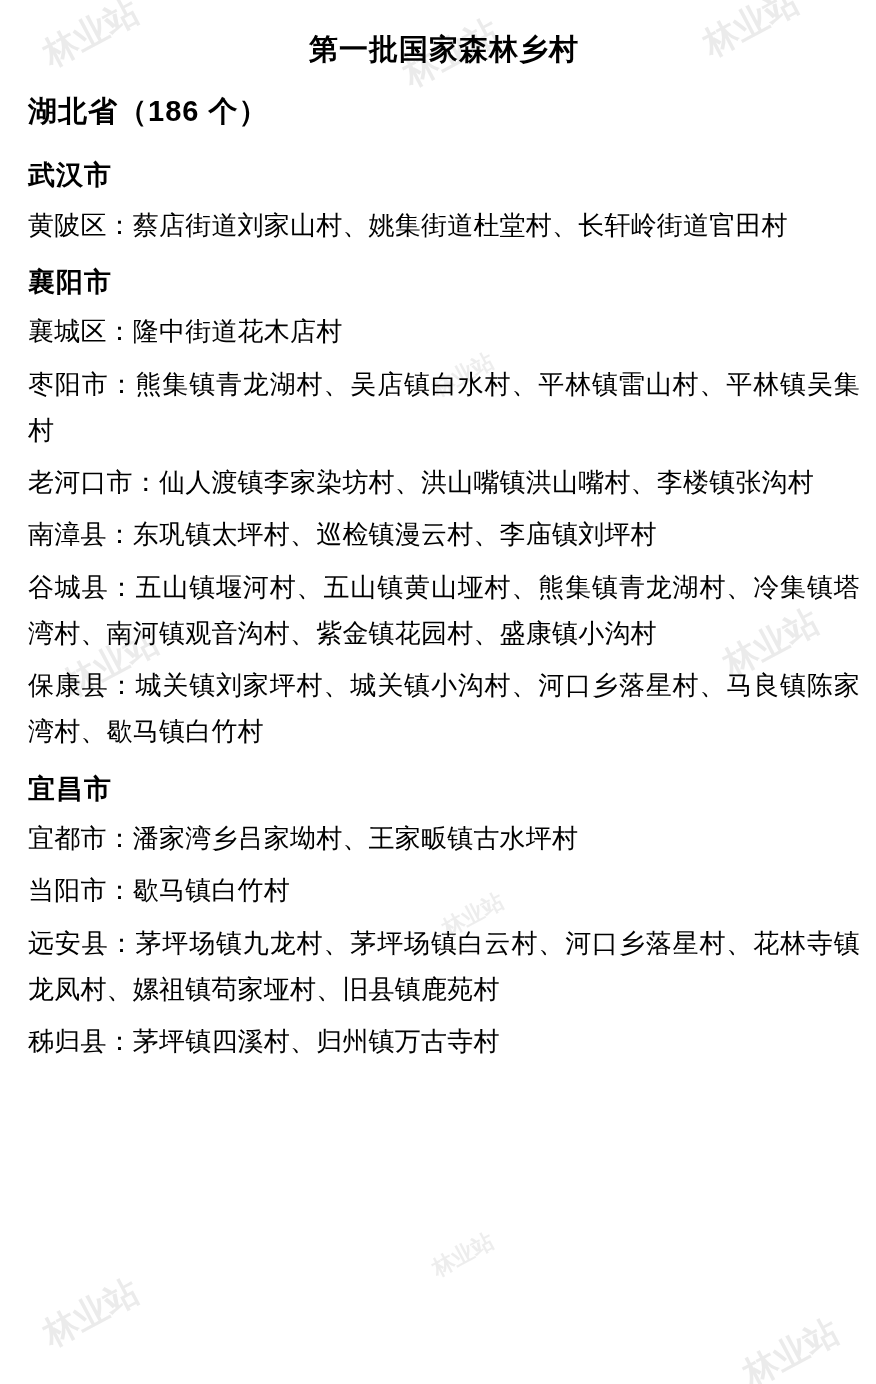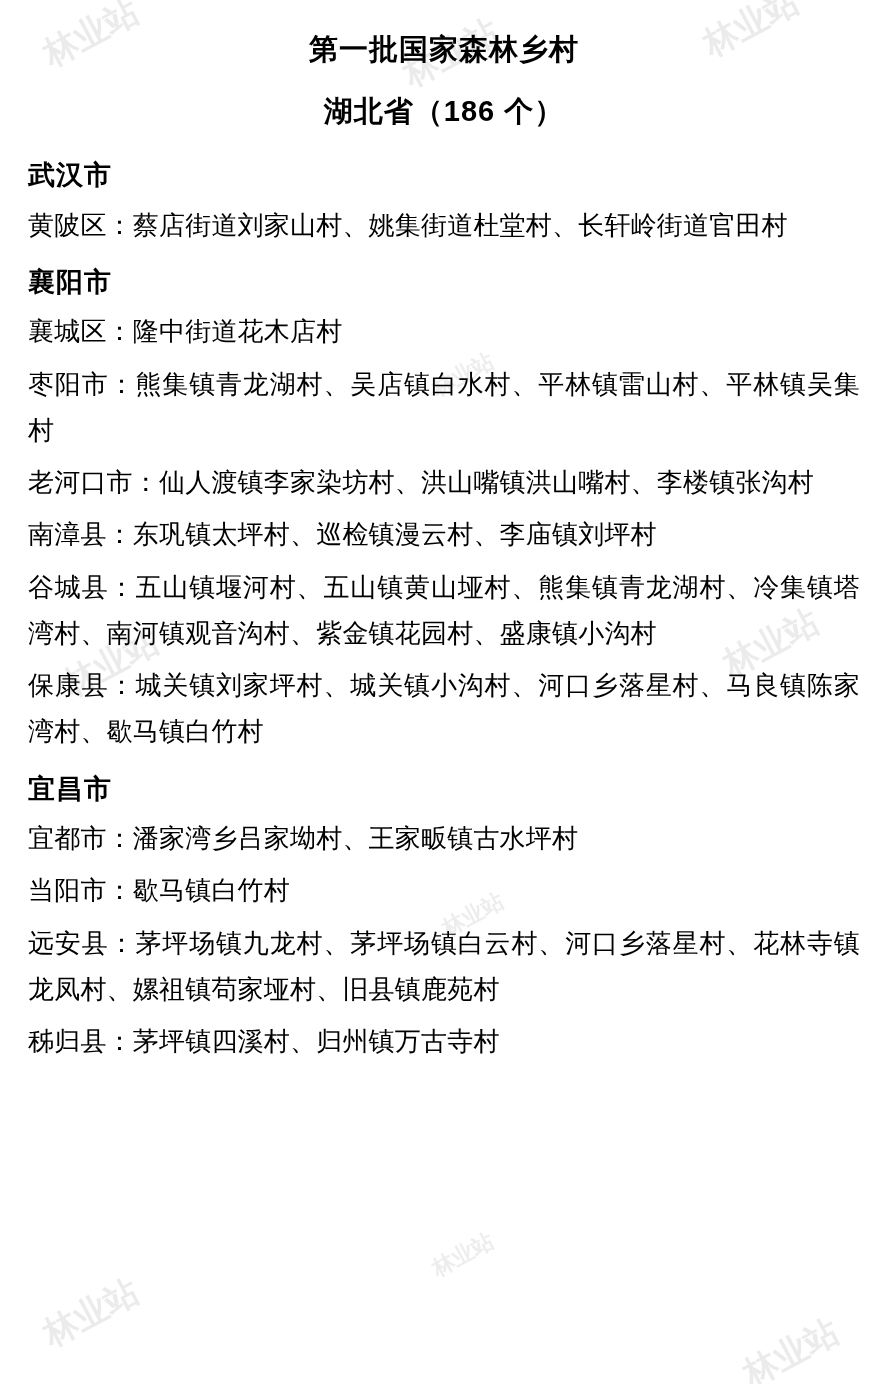--- a/index.html
+++ b/index.html
@@ -30,21 +30,21 @@
   .doc-title {
     text-align: center;
     font-size: 29px;
     font-weight: bold;
     letter-spacing: 1px;
     line-height: 1.5;
     margin: 0 0 0 0;
     padding-top: 10px;
   }
   .doc-subtitle {
-    text-align: center;
+    text-align: left;
     font-size: 29px;
     font-weight: bold;
     letter-spacing: 1px;
     line-height: 1.5;
     margin: 18px 0 22px 0;
   }
   .city-heading {
     font-size: 27px;
     font-weight: bold;
     line-height: 1.5;

